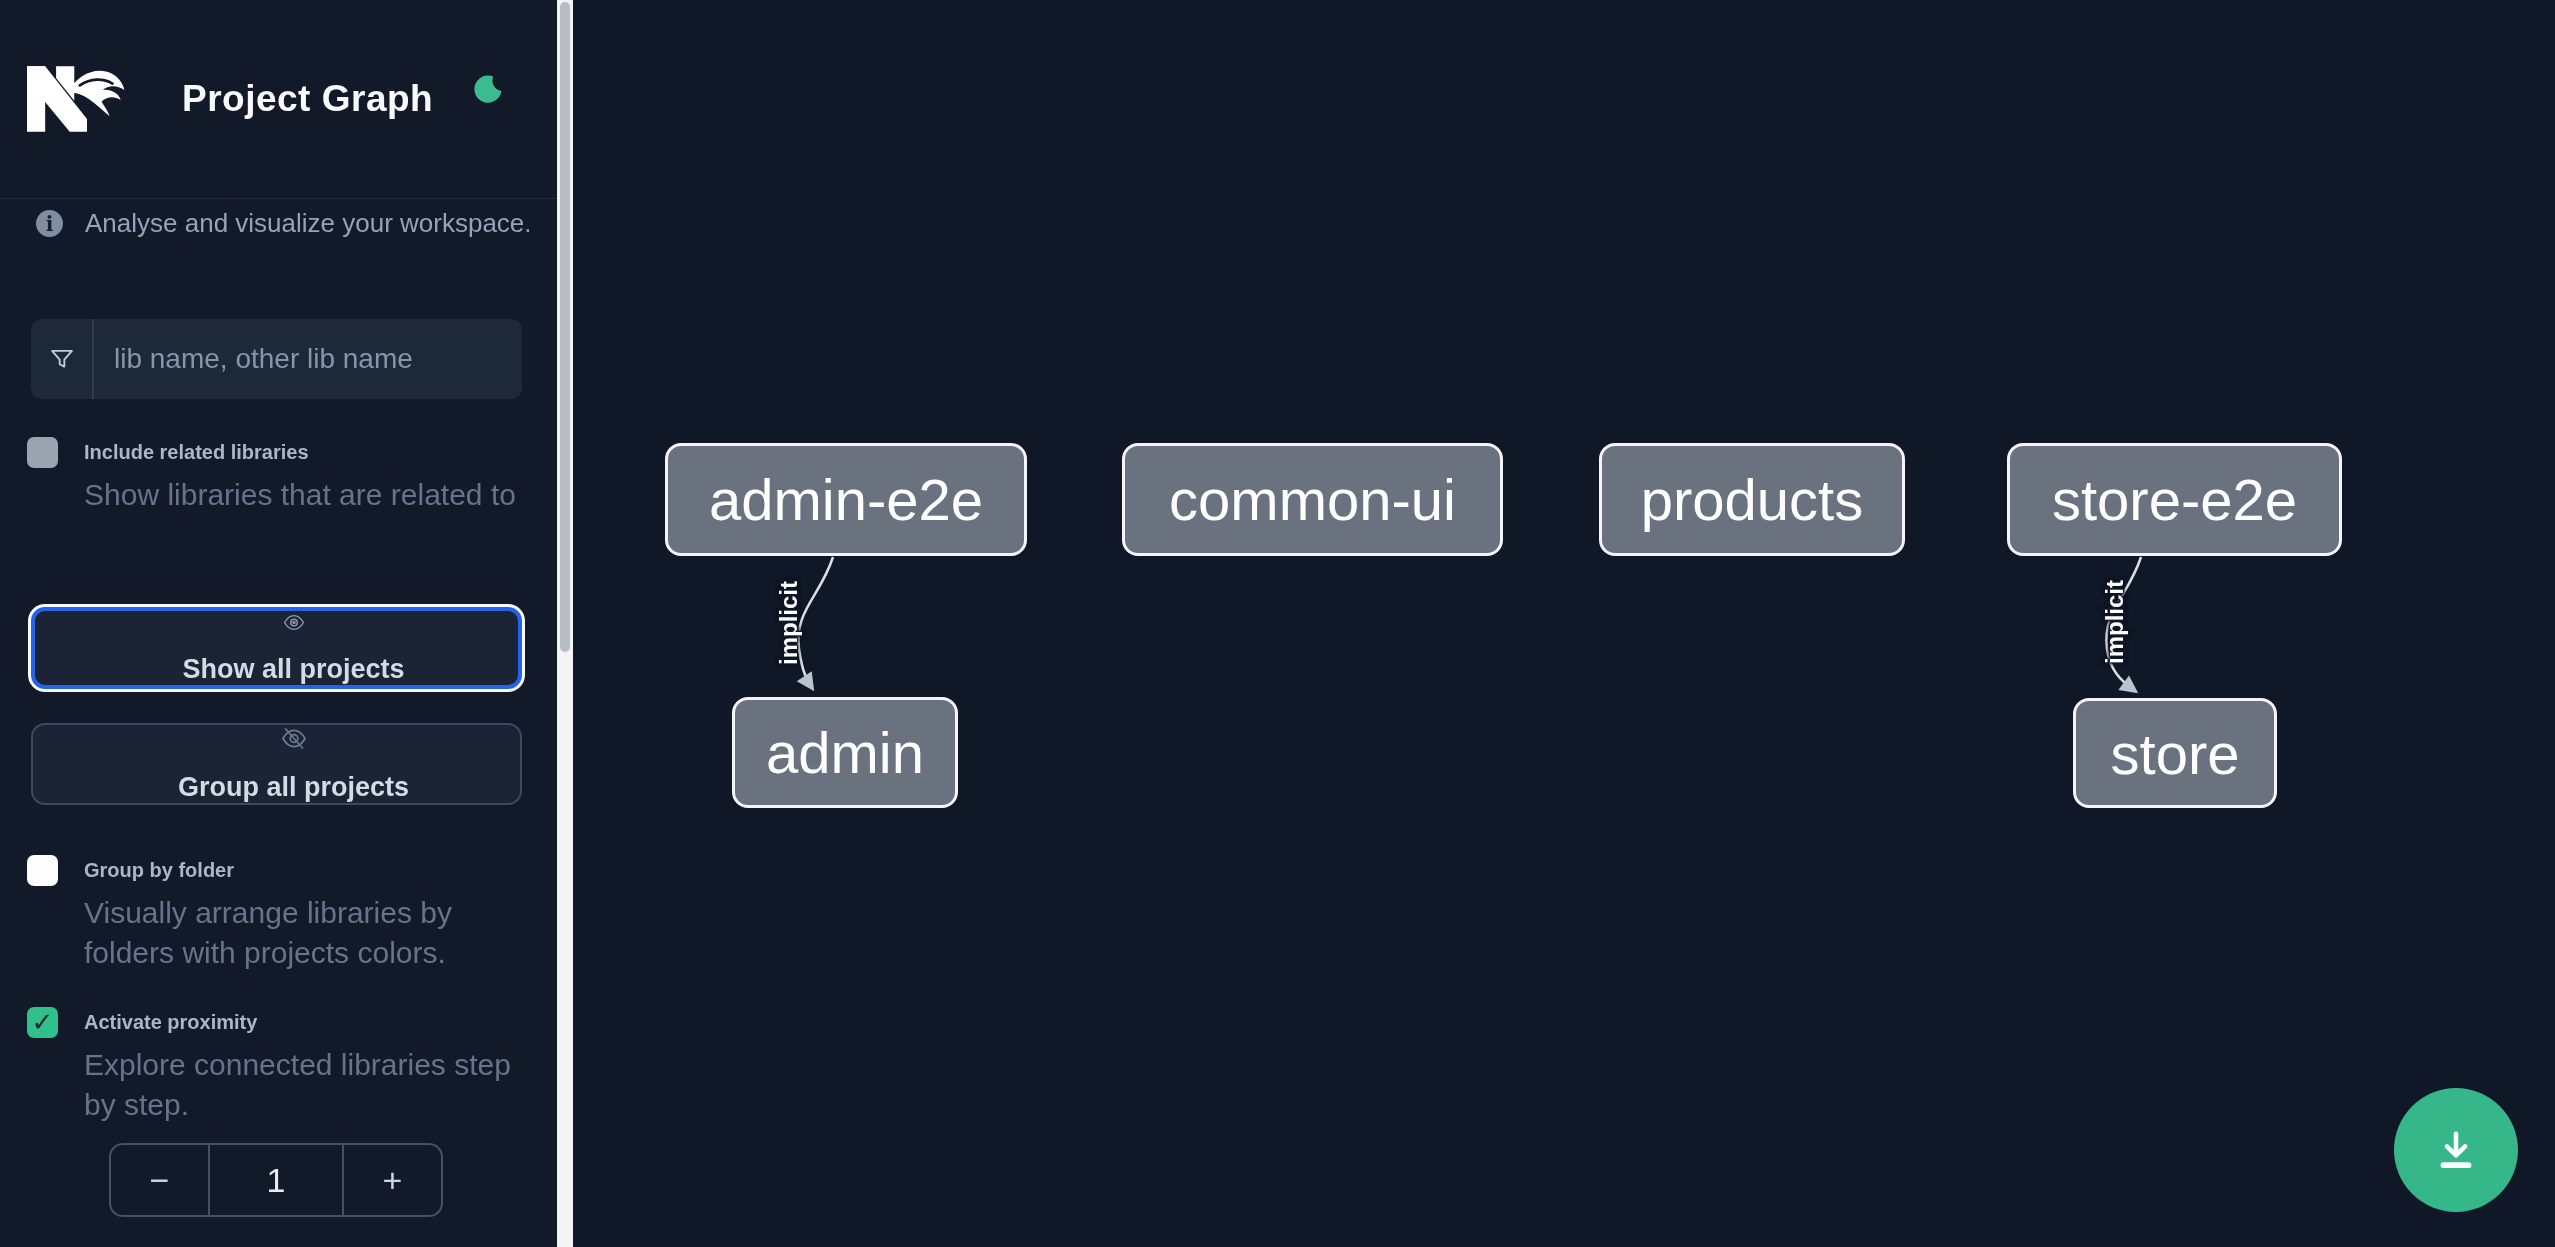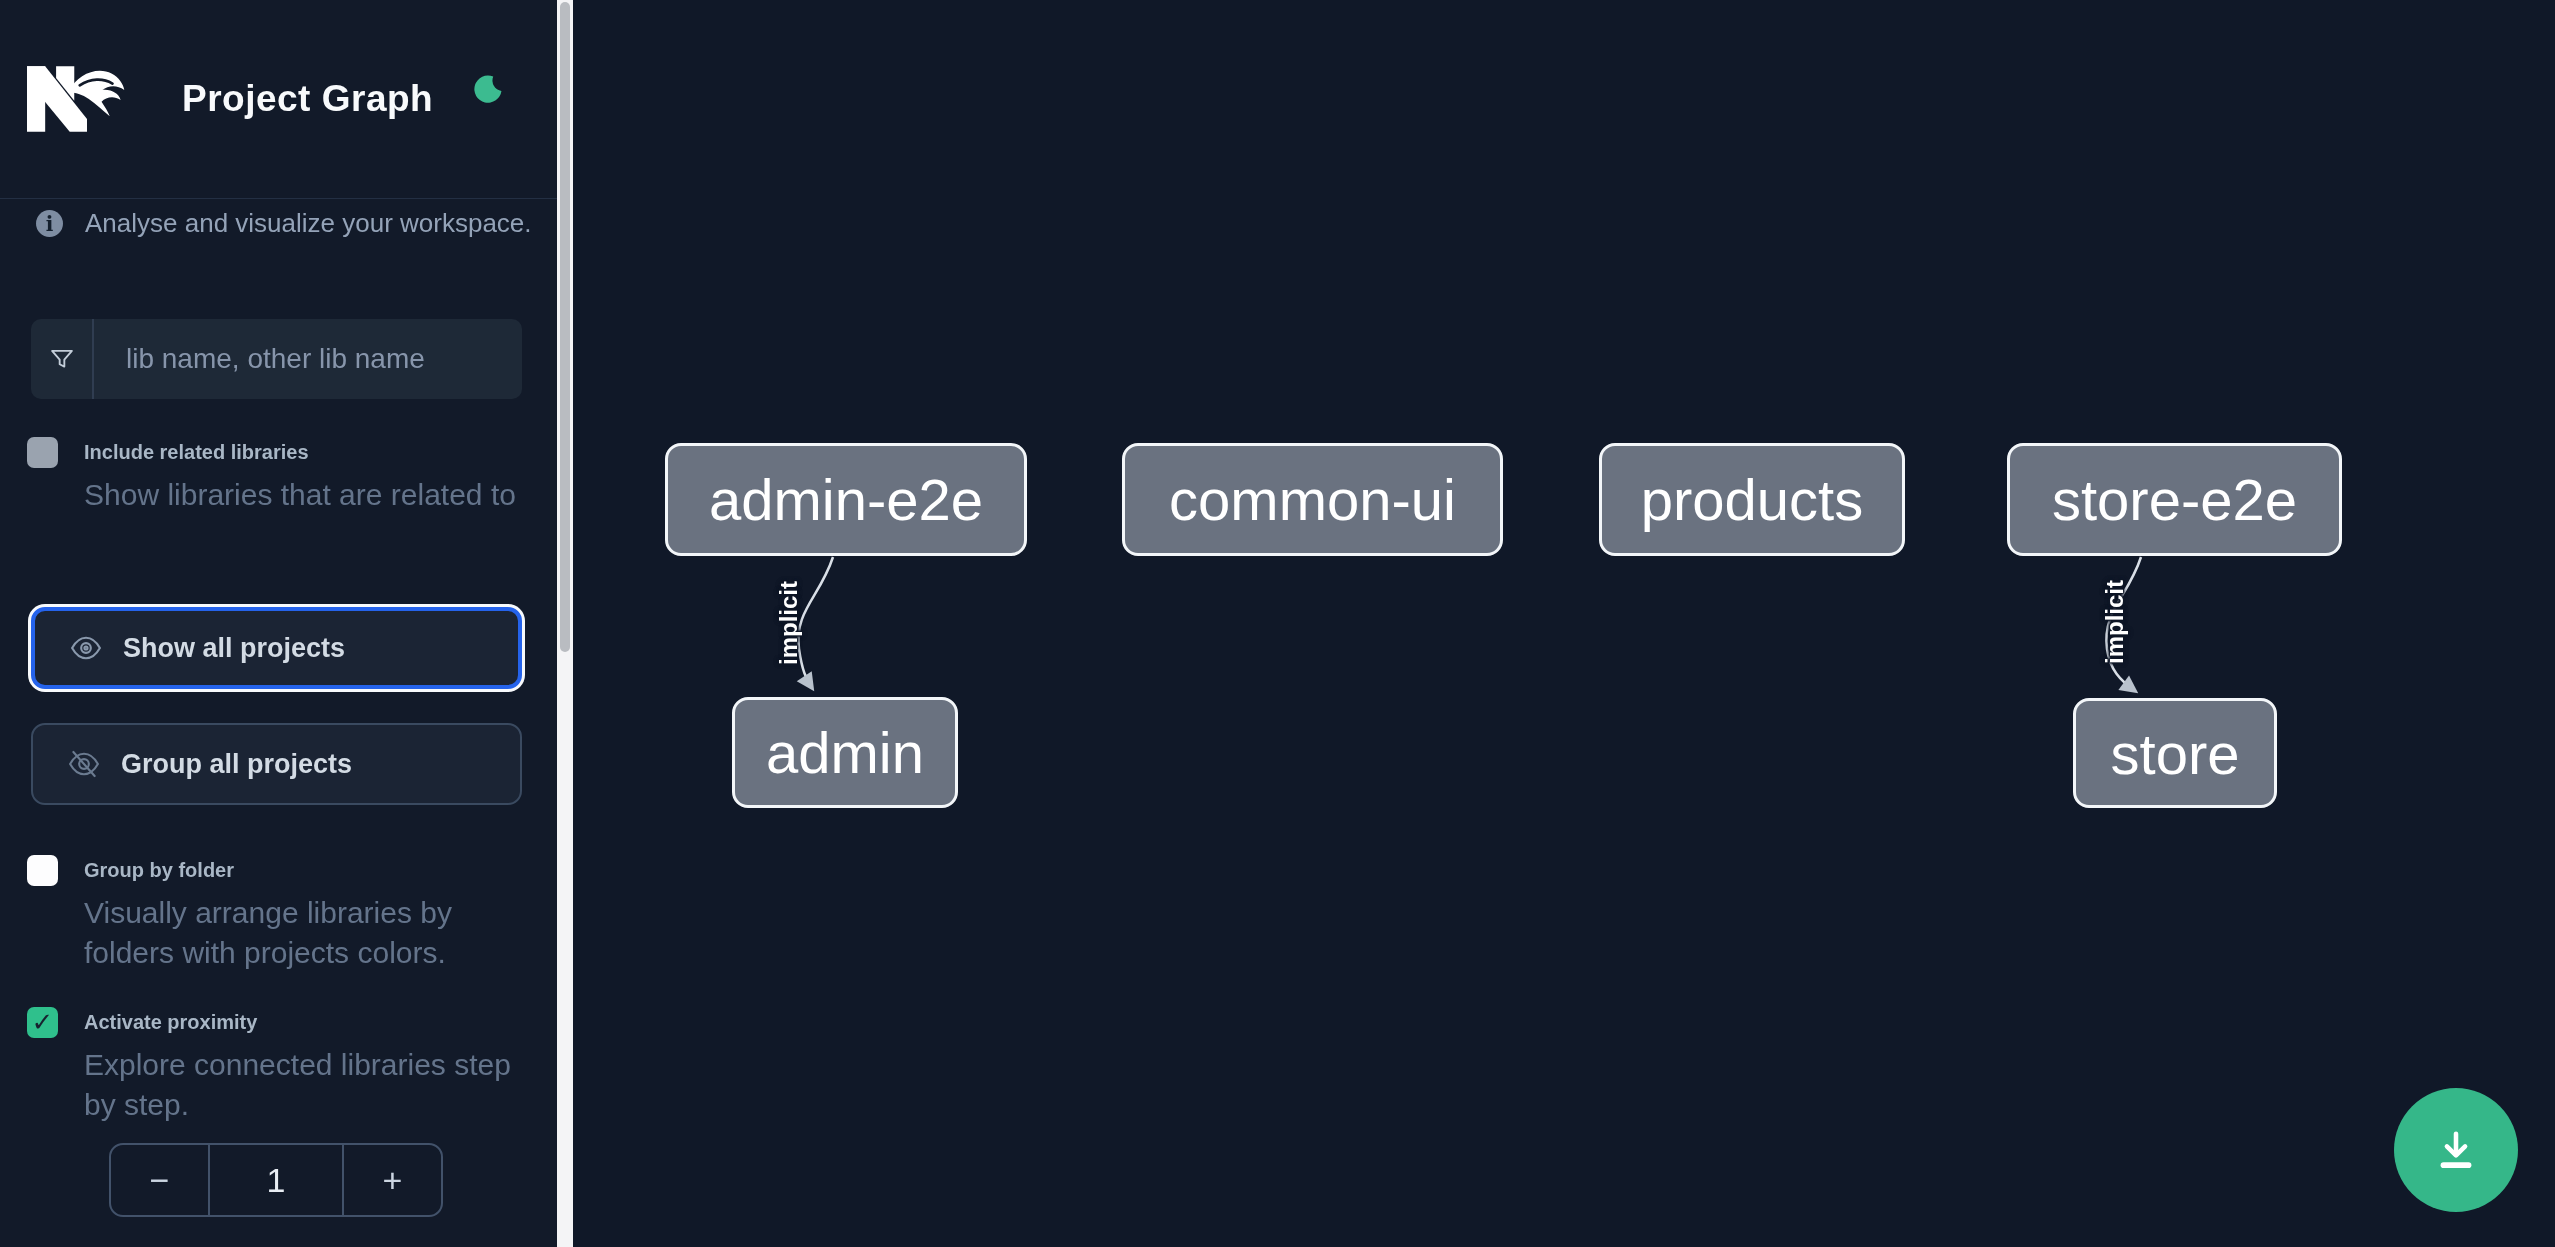--- a/index.html
+++ b/index.html
@@ -13,32 +13,32 @@
   .logo { position:absolute; left:27px; top:62px; width:100px; height:74px; }
   .app-title { position:absolute; left:182px; top:78px; font-size:37px; font-weight:700; color:#f8fafc; letter-spacing:.5px; }
   .moon { position:absolute; left:470px; top:73px; width:33px; height:33px; cursor:pointer; }
 
   .info-row { position:absolute; left:36px; top:208px; display:flex; align-items:center; gap:22px; width:500px; }
   .info-badge { width:27px; height:27px; border-radius:50%; background:#7e8da2; color:#14202e; font-size:20px; font-weight:700; display:flex; align-items:center; justify-content:center; font-family:"DejaVu Serif",serif; flex:0 0 auto; }
   .tagline { font-size:26px; color:#94a3b8; }
 
   .searchbox { position:absolute; left:31px; top:319px; width:491px; height:80px; background:#1e2937; border-radius:10px; display:flex; align-items:stretch; overflow:hidden; }
   .funnel-cell { width:63px; display:flex; align-items:center; justify-content:center; border-right:2px solid #303d51; flex:0 0 auto; }
-  .searchbox input { flex:1; background:transparent; border:none; outline:none; padding:0 32px; font-size:28px; color:#cbd5e1; font-family:inherit; }
+  .searchbox input { flex:1; background:transparent; border:none; outline:none; padding:0 20px; font-size:28px; color:#cbd5e1; font-family:inherit; }
   .searchbox input::placeholder { color:#8795ab; opacity:1; }
 
   .check-row { position:absolute; left:27px; width:500px; display:flex; align-items:flex-start; gap:26px; }
   .cb { width:31px; height:31px; border-radius:7px; flex:0 0 auto; margin-top:2px; cursor:pointer; }
   .cb-gray  { background:#9aa3af; }
   .cb-white { background:#fdfdfe; }
   .cb-green { background:#2fc08c; color:#17222f; font-size:26px; font-weight:700; display:flex; align-items:center; justify-content:center; }
   .cb-label { font-size:20px; font-weight:700; color:#a9b7c6; line-height:34px; }
   .cb-desc  { font-size:30px; color:#64748b; line-height:40px; margin-top:6px; }
 
-  .sb-btn { position:absolute; left:31px; width:491px; height:82px; background:#1b2434; border:2px solid #3a4a60; border-radius:14px; display:flex; align-items:center; gap:20px; padding-left:34px; cursor:pointer; font-family:inherit; }
+  .sb-btn { position:absolute; left:31px; width:491px; height:82px; background:#1b2434; border:2px solid #3a4a60; border-radius:14px; display:flex; align-items:center; gap:20px; padding-left:34px; cursor:pointer; font-family:inherit;flex-direction:column; }
   .sb-btn.focused { border:4px solid #2563eb; box-shadow:0 0 0 3px #f8fafc; }
   .sb-btn .btn-label { font-size:27px; font-weight:700; color:#d3dbe4; }
 
   .stepper { position:absolute; left:109px; top:1143px; width:334px; height:74px; border:2px solid #42526a; border-radius:14px; display:flex; align-items:stretch; }
   .step-btn { width:97px; display:flex; align-items:center; justify-content:center; font-size:34px; color:#cbd5e1; cursor:pointer; }
   .step-val { width:136px; display:flex; align-items:center; justify-content:center; font-size:34px; color:#e8edf3; border-left:2px solid #42526a; border-right:2px solid #42526a; }
 
   
   .sb-scroll { position:absolute; left:557px; top:0; width:16px; height:1247px; background:#f4f4f6; }
   .sb-thumb { position:absolute; left:3px; top:2px; width:10px; height:650px; background:#b9bcc1; border-radius:6px; }

